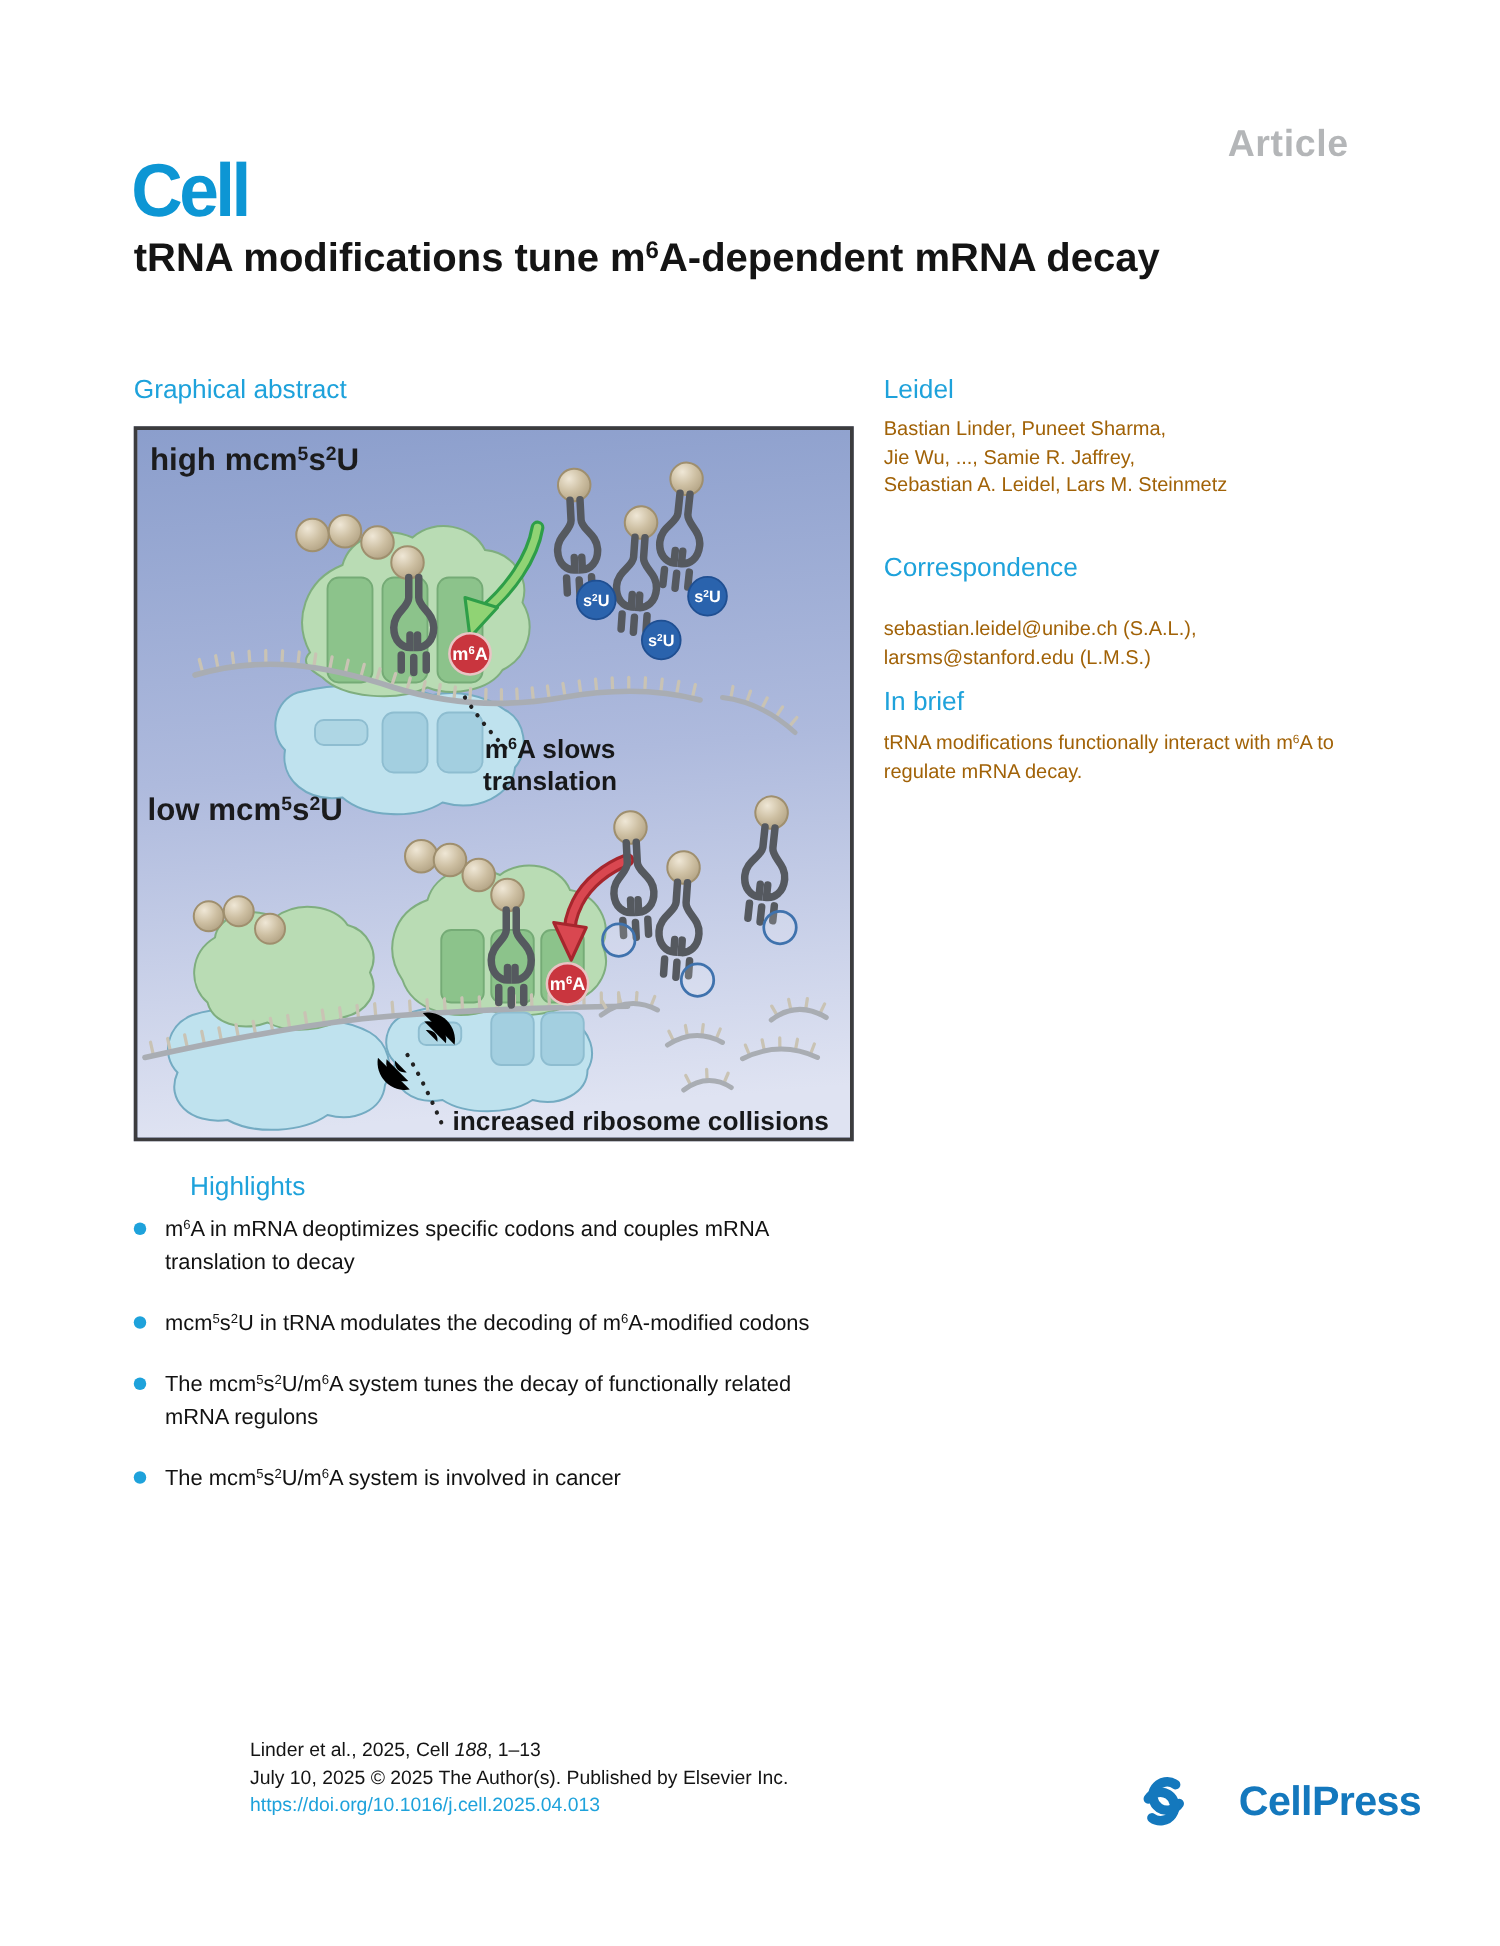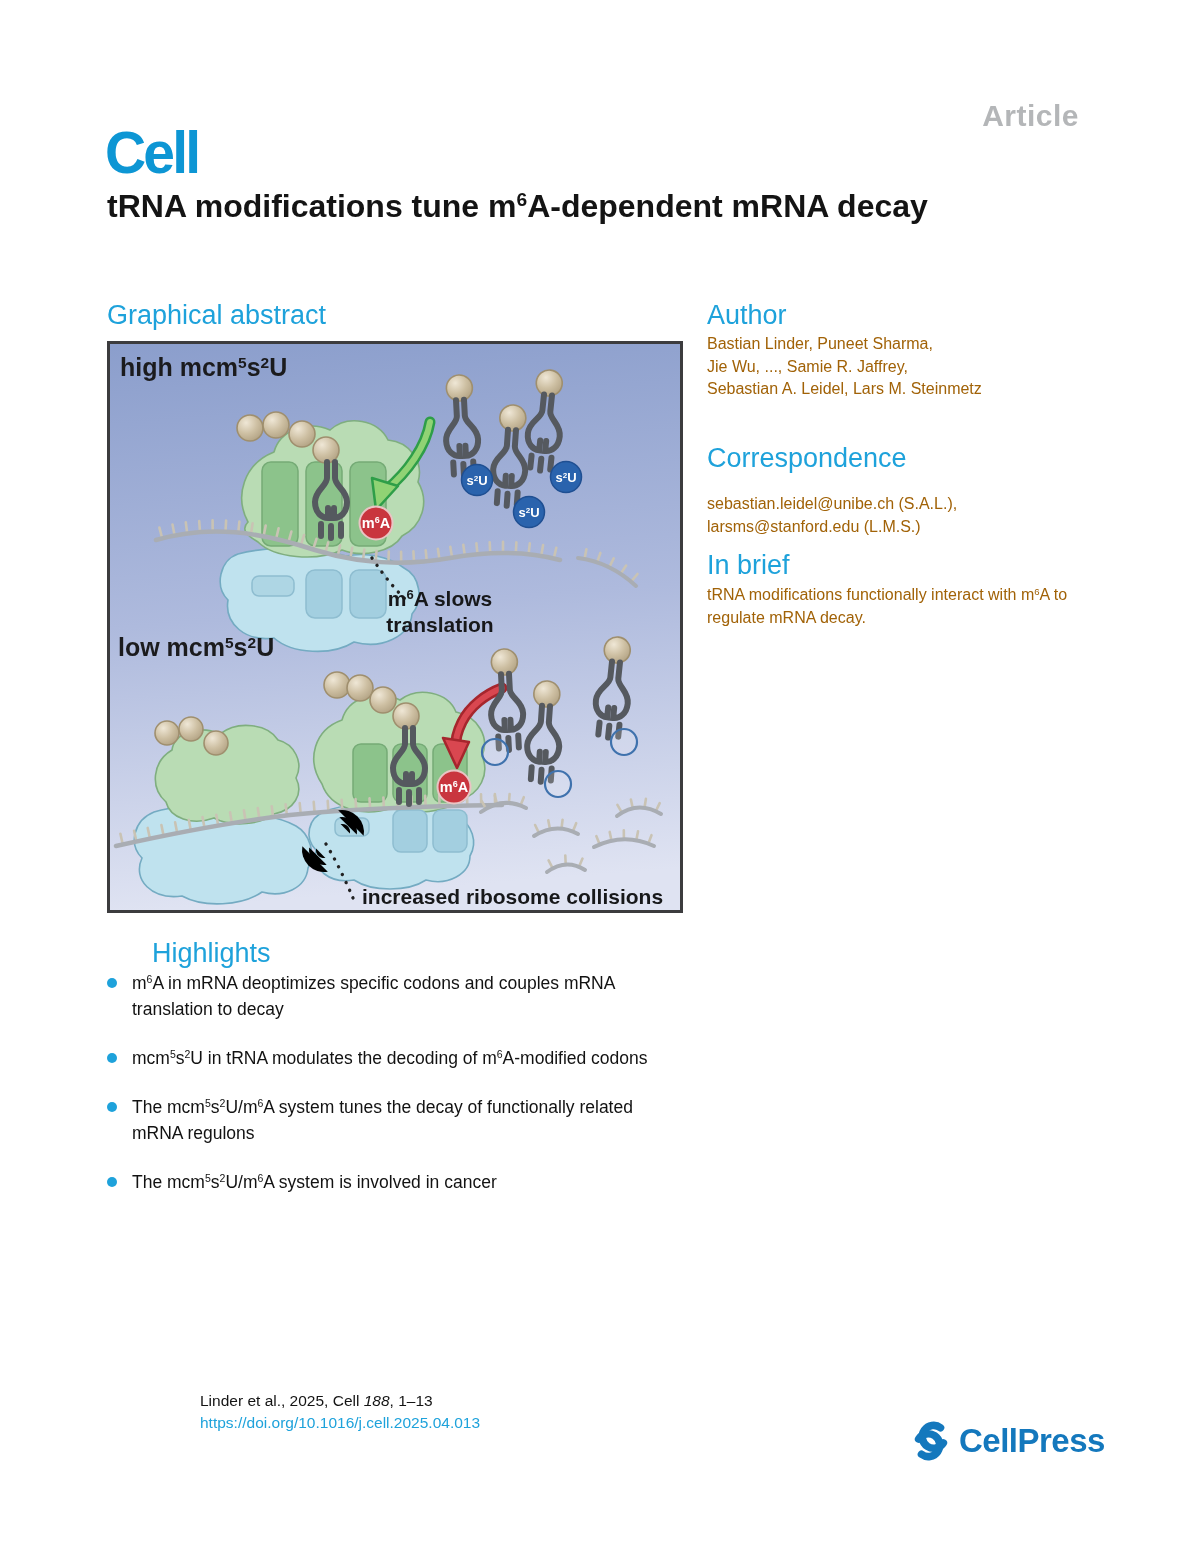--- a/index.html
+++ b/index.html
@@ -4,21 +4,21 @@
 <style>
   html,body{margin:0;padding:0;background:#ffffff;}
   body{width:1200px;height:1557px;position:relative;font-family:"Liberation Sans",sans-serif;color:#151515;}
   .abs{position:absolute;}
   sup{font-size:60%;line-height:0;vertical-align:baseline;position:relative;top:-0.55em;}
 
   .article-tag{right:121px;top:99px;font-size:30px;font-weight:bold;color:#b4b6b8;letter-spacing:.5px;text-align:center;}
   .cell-logo{left:105px;top:118px;font-size:60px;font-weight:bold;color:#0d96d4;letter-spacing:-3px;transform:scaleX(.95);transform-origin:left top;}
   .title{left:107px;top:184px;width:870px;font-size:32px;line-height:44px;font-weight:bold;color:#141414;}
 
-  .h-cyan{font-size:27px;font-weight:500;color:#1ea2db;}
+  .h-cyan{font-size:21px;font-weight:500;color:#1ea2db;}
   .ga-heading{left:107px;top:300px;}
   .authors-heading{left:707px;top:300px;}
   .corr-heading{left:707px;top:443px;}
   .brief-heading{left:707px;top:550px;}
   .hl-heading{left:107px;top:938px;margin-left:45px;}
 
   .rc-text{font-size:16px;line-height:22.5px;color:#a16207;}
   .authors-lines{left:707px;top:333px;width:400px;}
   .corr-lines{left:707px;top:477px;width:400px;margin-top:16px;}
   .brief-text{left:707px;top:584px;width:372px;}
@@ -28,21 +28,21 @@
 
   .highlights{left:107px;top:970px;width:548px;}
   .hl-item{display:flex;gap:15px;margin-bottom:23px;}
   .hl-bullet{flex:0 0 auto;width:10px;height:10px;border-radius:50%;background:#1ea2db;margin-top:8px;}
   .hl-text{font-size:17.5px;line-height:26px;color:#121212;}
 
   .footer{left:200px;top:1390px;font-size:15.5px;line-height:22px;color:#141414;}
   .footer .it{font-style:italic;}
   .doi{color:#1ea2db;text-decoration:none;cursor:pointer;}
   .cellpress{left:912px;top:1420px;display:flex;align-items:center;gap:9px;}
-  .cellpress .cp-text{font-size:33px;font-weight:bold;color:#1478bd;letter-spacing:-0.5px;}
+  .cellpress .cp-text{font-size:33px;font-weight:bold;color:#1478bd;letter-spacing:-0.5px;margin-left:32px;}
 
   
   .panel text{font-family:"Liberation Sans",sans-serif;font-weight:bold;}
   .panel-label{font-size:25px;fill:#1b1b1d;}
   .panel-note{font-size:21px;fill:#17181a;}
   .badge-s2u-text{font-size:13px;fill:#ffffff;text-anchor:middle;}
   .badge-m6a-text{font-size:14.5px;fill:#ffffff;text-anchor:middle;}
   .sup-t{baseline-shift:super;}
   .mrna{fill:none;stroke:#a9adb3;stroke-width:4.5;stroke-linecap:round;}
   .frag{fill:none;stroke:#a9adb3;stroke-width:4;stroke-linecap:round;}
@@ -321,21 +321,21 @@
           <line x1="442.7" y1="524.4" x2="438.6" y2="516.4"></line>
           <line x1="455.7" y1="520.5" x2="455.3" y2="511.5"></line>
           <line x1="469.0" y1="522.8" x2="472.5" y2="514.6"></line>
         </g>
         <path class="frag" d="M 437 528 Q 456 514 475 526"></path>
     <text class="panel-label" x="8" y="312"><tspan>low mcm</tspan><tspan class="sup-t" baseline-shift="super" font-size="62%">5</tspan><tspan>s</tspan><tspan class="sup-t" baseline-shift="super" font-size="62%">2</tspan><tspan>U</tspan></text>
   </g>
 </svg>
 </div>
 
-<div class="abs h-cyan authors-heading">Author</div>
+<div class="abs h-cyan authors-heading">Leidel</div>
 <div class="abs rc-text authors-lines">
   <div>Bastian Linder, Puneet Sharma,</div>
   <div>Jie Wu, ..., Samie R. Jaffrey,</div>
   <div>Sebastian A. Leidel, Lars M. Steinmetz</div>
 </div>
 
 <div class="abs h-cyan corr-heading">Correspondence</div>
 <div class="abs rc-text corr-lines">
   <div>sebastian.leidel@unibe.ch (S.A.L.),</div>
   <div>larsms@stanford.edu (L.M.S.)</div>
@@ -359,20 +359,21 @@
     <div class="hl-text">The mcm<sup>5</sup>s<sup>2</sup>U/m<sup>6</sup>A system tunes the decay of functionally related mRNA regulons</div>
   </div>
   <div class="hl-item">
     <span class="hl-bullet"></span>
     <div class="hl-text">The mcm<sup>5</sup>s<sup>2</sup>U/m<sup>6</sup>A system is involved in cancer</div>
   </div>
 </div>
 
 <div class="abs footer">
   <div><span>Linder et al., 2025, Cell </span><span class="it">188</span><span>, 1–13</span></div>
+  <div>July 10, 2025 © 2025 The Author(s). Published by Elsevier Inc.</div>
   <a class="doi">https://doi.org/10.1016/j.cell.2025.04.013</a>
 </div>
 
 <div class="abs cellpress">
   <svg width="38" height="42" viewBox="0 0 40 44">
     <g fill="none" stroke="#1478bd" stroke-width="8" stroke-linecap="round">
       <path d="M 30 8 A 12 12 0 1 0 33 24"></path>
       <path d="M 10 36 A 12 12 0 1 0 7 20"></path>
     </g>
   </svg>

